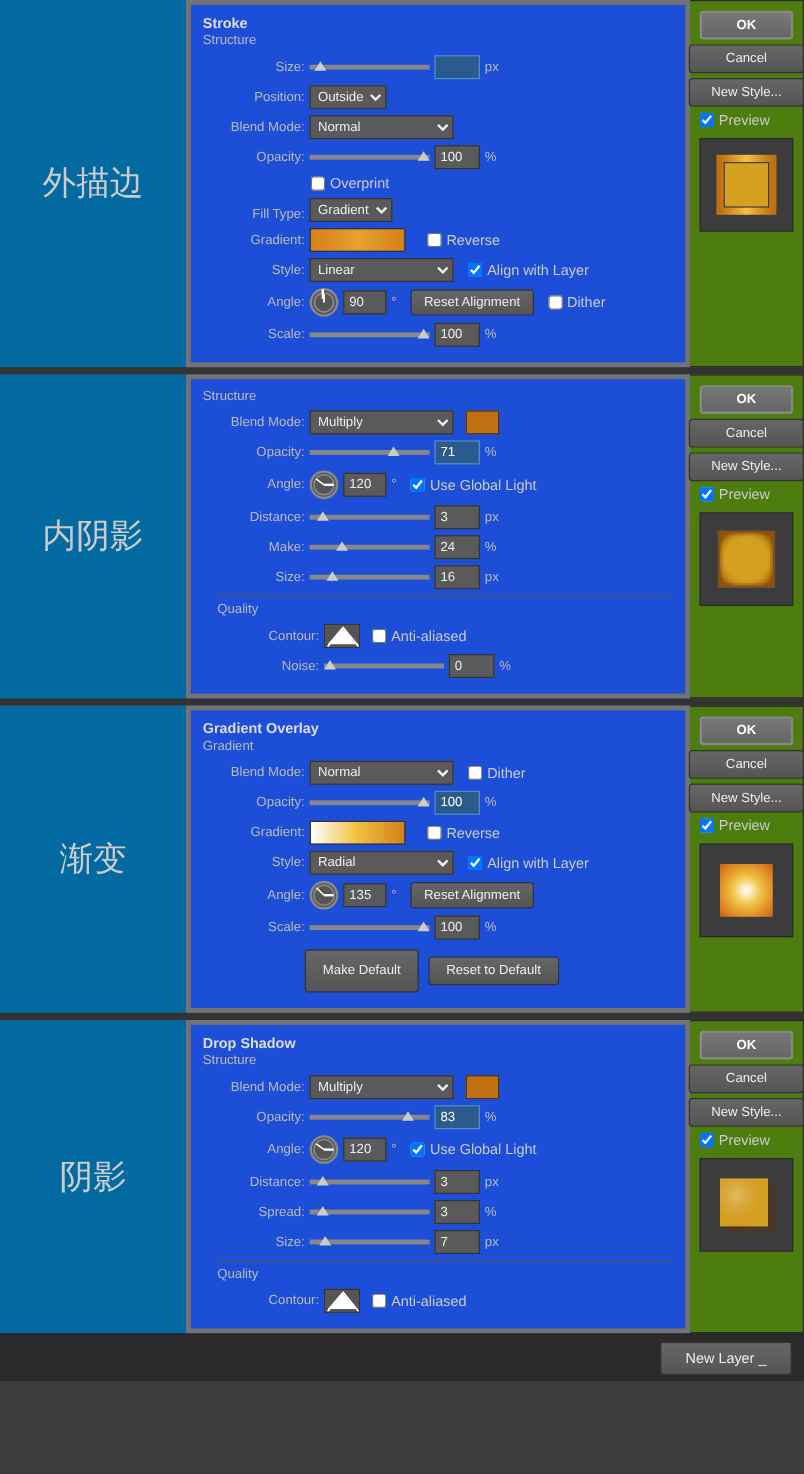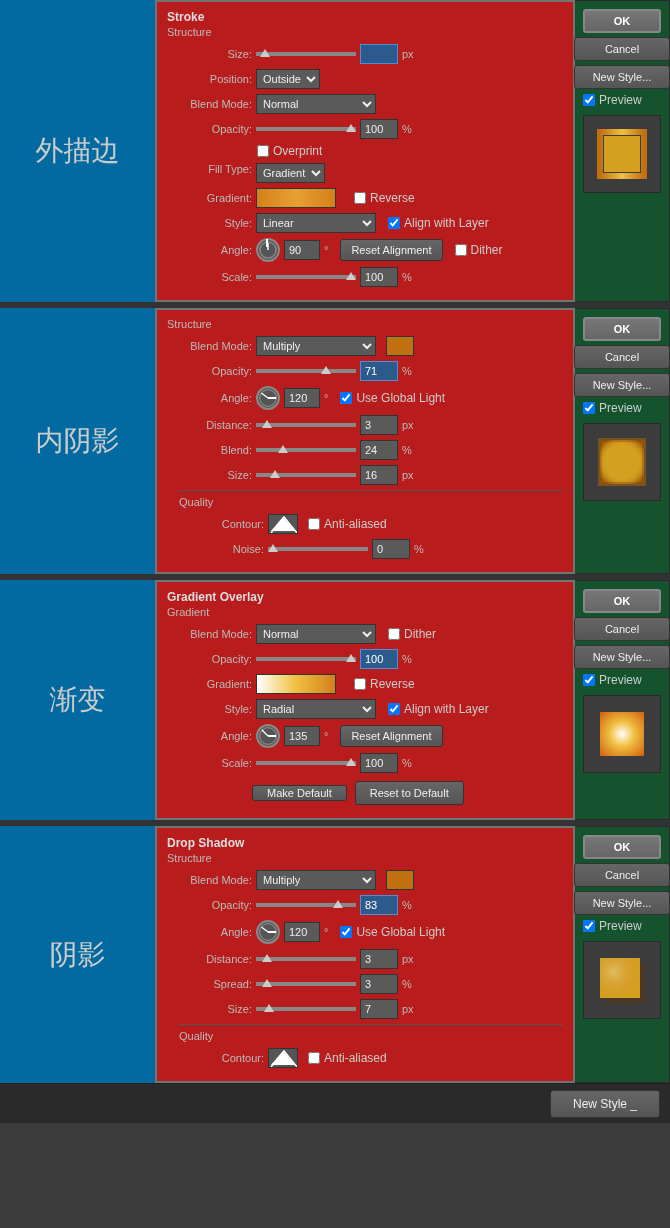--- a/index.html
+++ b/index.html
@@ -36,24 +36,24 @@
     }
 
     .panel-area {
       flex: 1;
       display: flex;
       flex-direction: row;
     }
 
     
     .main-panel {
-      background: #b91c1c;
+      background: #1d4ed8;
       flex: 1;
       padding: 8px 10px;
-      border: 2px solid #737373;
+      border: 4px solid #737373;
     }
 
     .section-title {
       font-size: 12px;
       font-weight: bold;
       color: #ddd;
       margin-bottom: 2px;
     }
 
     .section-subtitle {
@@ -189,21 +189,21 @@
     }
 
     .unit {
       color: #bbb;
       font-size: 11px;
     }
 
     
     .right-buttons {
       width: 95px;
-      background: #14532d;
+      background: #4d7c0f;
       display: flex;
       flex-direction: column;
       align-items: center;
       padding: 8px 6px;
       gap: 4px;
       border: 1px solid #2a2a2a;
       border-left: none;
       flex-shrink: 0;
     }
 
@@ -299,21 +299,21 @@
       font-size: 11px;
       cursor: pointer;
       border-radius: 3px;
       display: flex;
       align-items: center;
       justify-content: center;
     }
 
     .fill-type-row {
       display: flex;
-      align-items: flex-start;
+      align-items: flex-end;
       gap: 4px;
       margin-bottom: 5px;
     }
 
     .overprint-row {
       display: flex;
       align-items: center;
       gap: 4px;
       margin-left: 90px;
       margin-bottom: 5px;
@@ -508,21 +508,21 @@
       <div class="row">
         <span class="label">Distance:</span>
         <div class="slider-track" style="width:100px;">
           <div class="slider-thumb-up" style="left:6px;"></div>
         </div>
         <input type="text" value="3" style="">
         <span class="unit">px</span>
       </div>
 
       <div class="row">
-        <span class="label">Blend:</span>
+        <span class="label">Make:</span>
         <div class="slider-track" style="width:100px;">
           <div class="slider-thumb-up" style="left:22px;"></div>
         </div>
         <input type="text" value="24" style="">
         <span class="unit">%</span>
       </div>
 
       <div class="row">
         <span class="label">Size:</span>
         <div class="slider-track" style="width:100px;">
@@ -654,21 +654,21 @@
       <div class="row">
         <span class="label">Scale:</span>
         <div class="slider-track" style="width:100px;">
           <div class="slider-thumb-up" style="right:0px;"></div>
         </div>
         <input type="text" value="100" style="">
         <span class="unit">%</span>
       </div>
 
       <div class="row" style="margin-top:8px; margin-left:85px; gap:8px;">
-        <button class="action-btn" style="padding:0 14px; height:16px;">Make Default</button>
+        <button class="action-btn" style="padding:0 14px; height:36px;">Make Default</button>
         <button class="action-btn" style="padding:0 14px; height:24px;">Reset to Default</button>
       </div>
     </div>
 
     <div class="right-buttons">
       <button class="btn-ok">OK</button>
       <button class="btn">Cancel</button>
       <button class="btn">New Style...</button>
       <div class="preview-checkbox-row">
         <input type="checkbox" checked="" style="">
@@ -799,14 +799,14 @@
             <stop offset="100%" style="stop-color:#d06010;stop-opacity:0"></stop>
           </radialGradient>
           <rect x="8" y="8" width="40" height="40" fill="url(#dsg1)"></rect>
         </svg>
       </div>
     </div>
   </div>
 </div>
 
 <div style="background:#2a2a2a; height:40px; display:flex; align-items:center; justify-content:flex-end; padding-right:10px; border-top:1px solid #222; width:670px;">
-  <button class="btn" style="width:110px; height:28px; font-size:12px;">New Style _</button>
+  <button class="btn" style="width:110px; height:28px; font-size:12px;">New Layer _</button>
 </div>
 
 </body></html>

